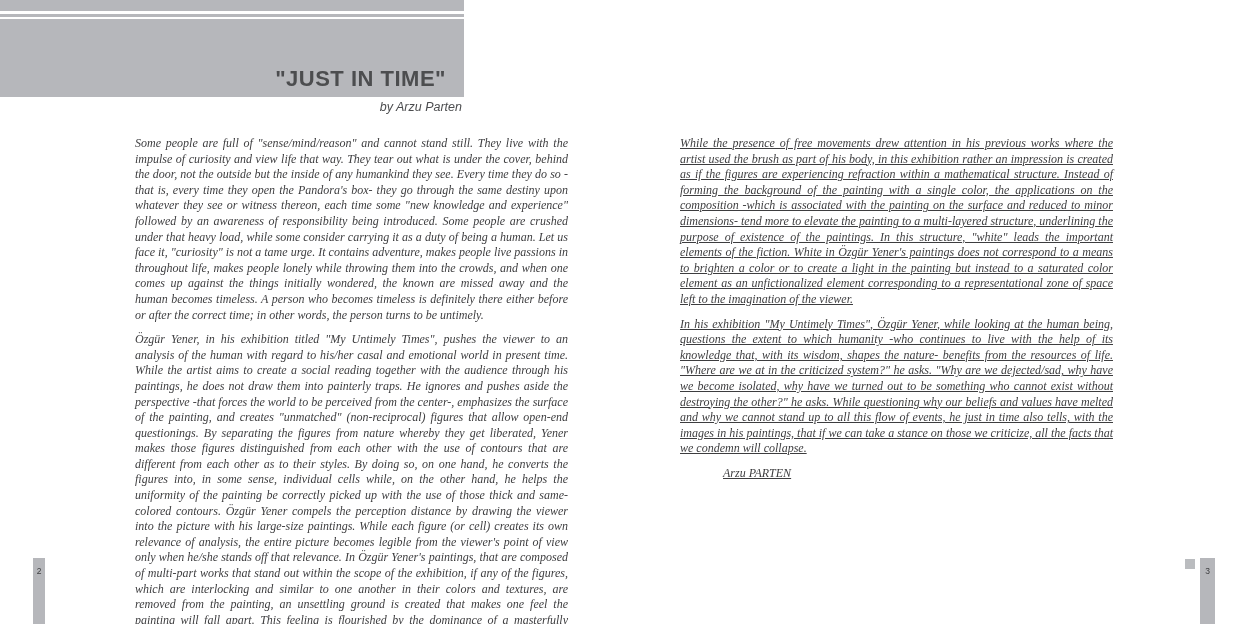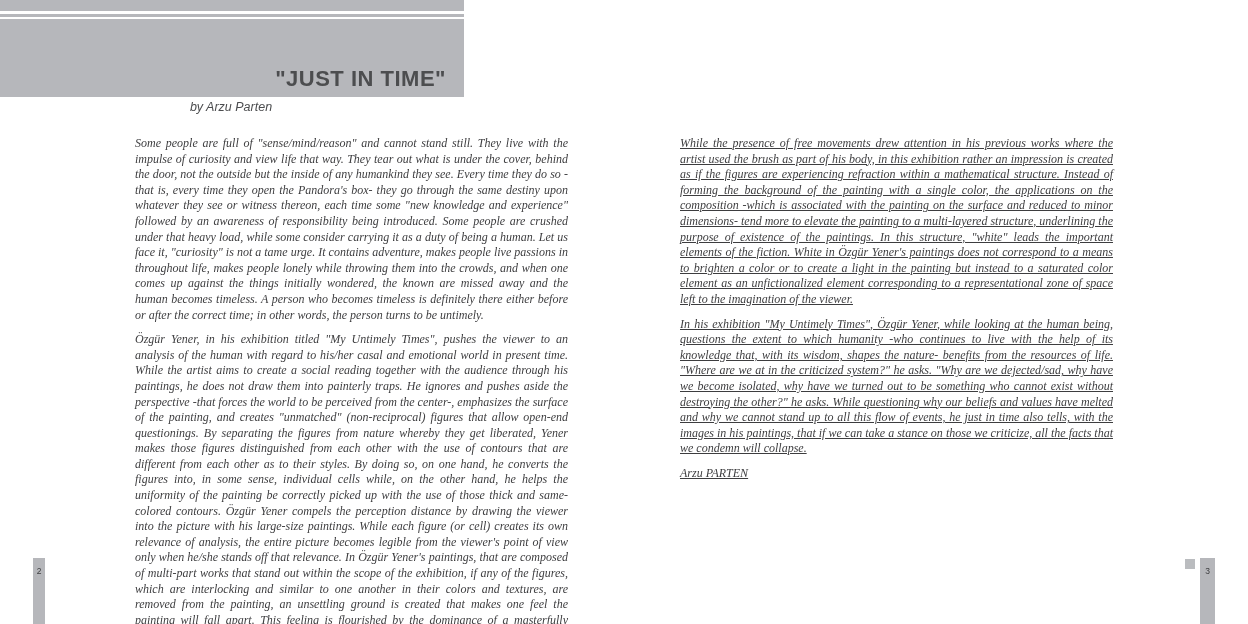--- a/index.html
+++ b/index.html
@@ -19,35 +19,35 @@
     display:flex; align-items:flex-end; justify-content:flex-end;
     box-sizing:border-box; padding:0 18px 5px 0;
   }
   .page-title {
     font-family:"Liberation Sans", sans-serif;
     font-weight:bold; font-size:22px; letter-spacing:0.5px;
     color:#4c4d4f; white-space:nowrap;
   }
   .byline {
     position:absolute; left:0; top:100px; width:462px;
-    text-align:center;
+    text-align:right;
     font-family:"Liberation Sans", sans-serif;
     font-style:italic; font-size:12.5px; color:#4c4d4f;
   }
   
   .col {
     position:absolute; top:136px; width:433px;
     font-family:"Liberation Serif", serif;
     font-style:italic; font-size:12px; line-height:15.6px;
     color:#3d3d3f; text-align:justify;
   }
   .col-left  { left:135px; }
   .col-right { left:680px;text-decoration:underline; }
   .col p { margin:0 0 9px 0; }
-  .signature { font-style:italic; margin-top:4px; }
+  .signature { font-style:italic; margin-top:4px;margin-left:43px; }
   
   .footer-bar {
     position:absolute; top:558px; height:66px; background:#b6b7bb;
     box-sizing:border-box; padding-top:8px; text-align:center;
     font-size:8.5px; color:#3d3d3f; font-family:"Liberation Sans", sans-serif;
   }
   .footer-bar-left  { left:33px;  width:12px; }
   .footer-bar-right { left:1200px; width:15px; }
   .corner-square { position:absolute; left:1185px; top:559px; width:10px; height:10px; background:#babcbf; }
 </style>

